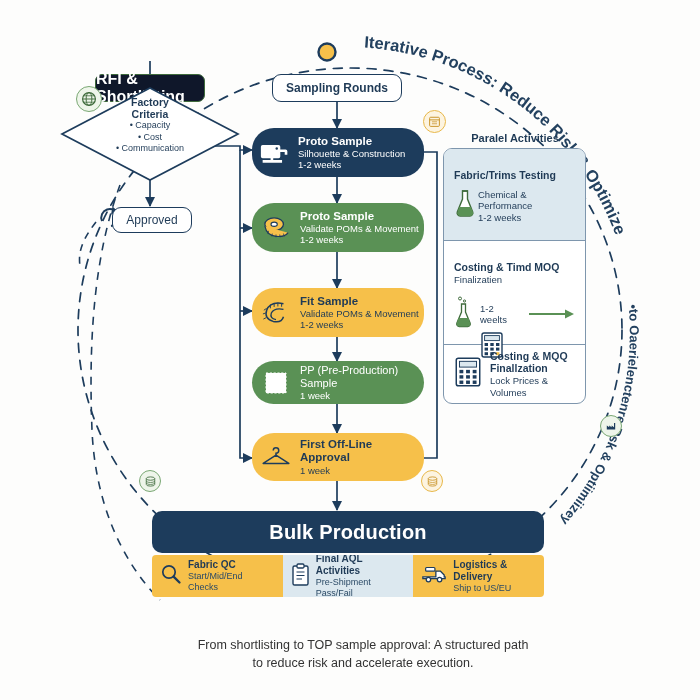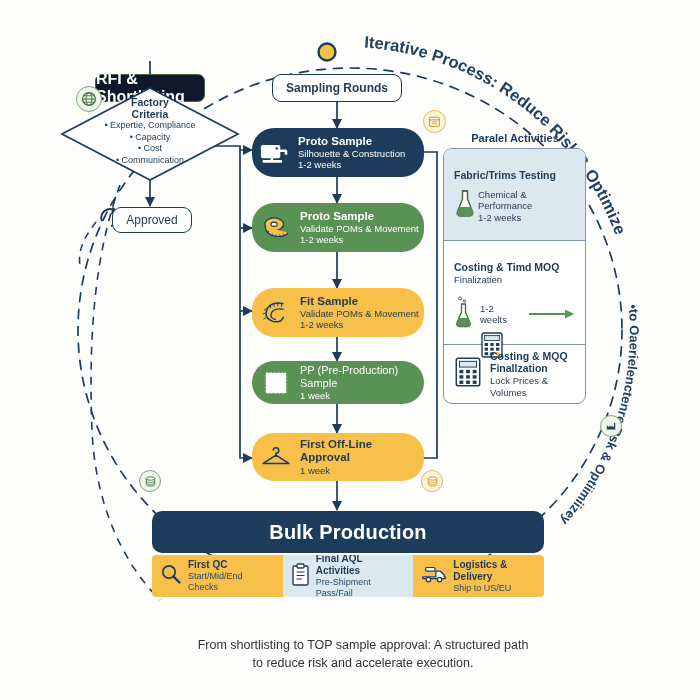--- a/index.html
+++ b/index.html
@@ -135,21 +135,20 @@
     <span>RFI &amp; Shortlisting</span>
   </div>
 
   <div class="abs" style="left:60px;top:86px;width:180px;height:96px;">
     <svg class="abs" style="left:0;top:0;" width="180" height="96">
       <polygon points="90,2 178,48 90,94 2,48" fill="#ffffff" stroke="#1d3c5c" stroke-width="1.7"></polygon>
     </svg>
     <div class="abs diamond-txt" style="left:0;top:10px;width:180px;">
       <div class="hd">Factory</div>
       <div class="hd">Criteria</div>
-      <div>• Expertie, Compliance</div>
       <div>• Capacity</div>
       <div>• Cost</div>
       <div>• Communication</div>
     </div>
   </div>
 
   <div class="badge g" style="left:76px;top:86px;width:26px;height:26px;">
     <svg width="16" height="16" viewBox="0 0 20 20">
       <circle cx="10" cy="10" r="8" fill="none" stroke="#3f6b3c" stroke-width="1.5"></circle>
       <ellipse cx="10" cy="10" rx="3.6" ry="8" fill="none" stroke="#3f6b3c" stroke-width="1.2"></ellipse>
@@ -375,21 +374,21 @@
   <div class="abs qcrow" style="left:152px;top:555px;width:392px;height:42px;">
 
     <div class="qc a">
       <span>
         <svg width="22" height="22" viewBox="0 0 22 22">
           <circle cx="9" cy="9" r="6.2" fill="none" stroke="#1d3c5c" stroke-width="1.7"></circle>
           <line x1="13.6" y1="13.6" x2="19.5" y2="19.5" stroke="#1d3c5c" stroke-width="2.3" stroke-linecap="round"></line>
         </svg>
       </span>
       <span class="ql">
-        <span class="q1">First QC</span>
+        <span class="q1">Fabric QC</span>
         <span class="q2">Start/Mid/End Checks</span>
       </span>
     </div>
 
     <div class="qc b">
       <span>
         <svg width="19" height="23" viewBox="0 0 19 23">
           <rect x="2" y="3" width="15" height="19" rx="1.6" fill="#ffffff" stroke="#1d3c5c" stroke-width="1.4"></rect>
           <rect x="6" y="1" width="7" height="4" rx="1.2" fill="#ffffff" stroke="#1d3c5c" stroke-width="1.3"></rect>
           <g stroke="#1d3c5c" stroke-width="1.1">

